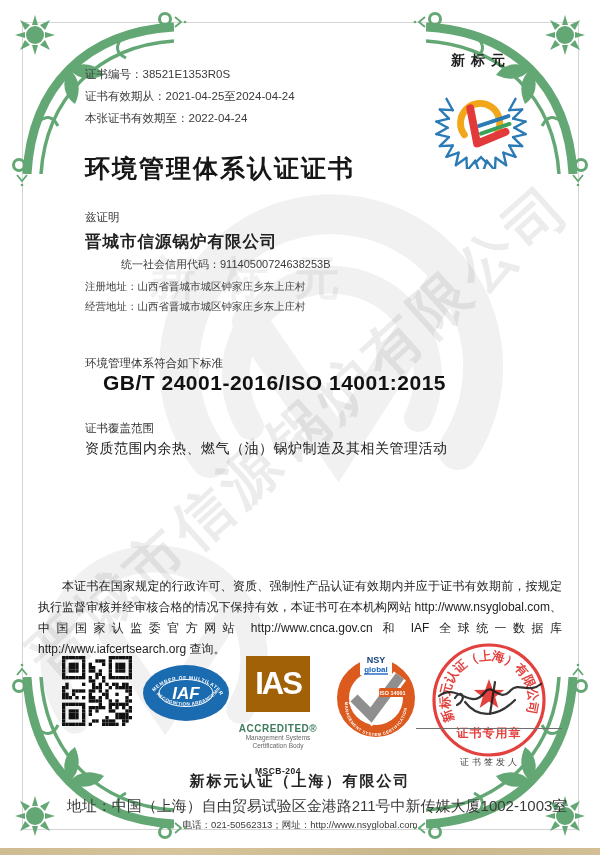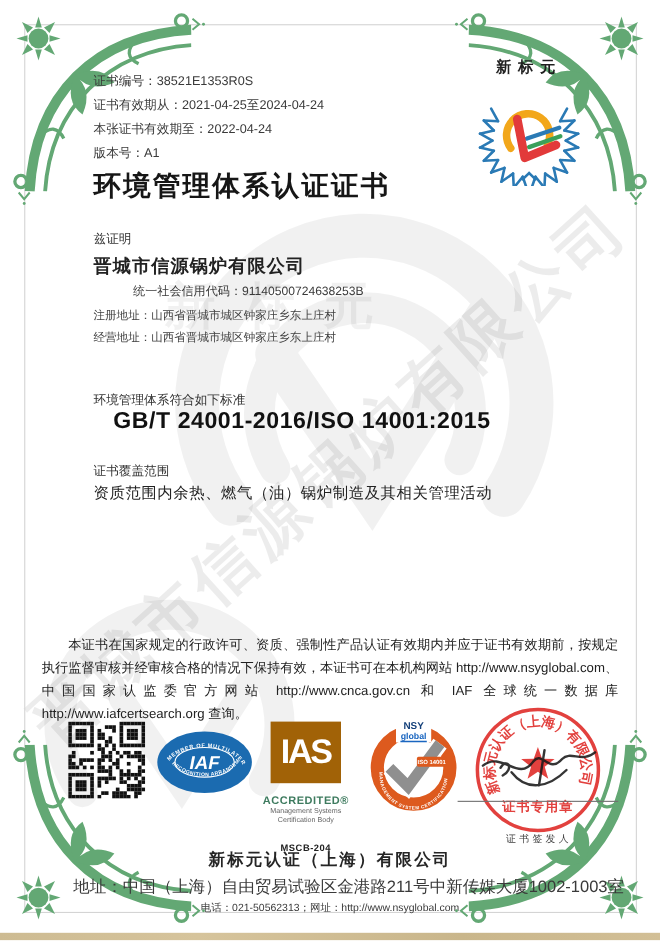--- a/index.html
+++ b/index.html
@@ -187,21 +187,20 @@
         <path d="M44,44 l-10,-5 5,-5z"></path>
   <path d="M44,14 l-5,10 -5,-5z"></path>
         <path d="M14,44 l5,-10 5,5z"></path>
 </g>
     </svg>
 
   <div class="cert-meta">
     <div>证书编号：38521E1353R0S</div>
     <div>证书有效期从：2021-04-25至2024-04-24</div>
     <div>本张证书有效期至：2022-04-24</div>
-    <div>版本号：A1</div>
   </div>
 
   <div class="brand-logo">
     <div class="brand-name">新标元</div>
     <svg class="brand-emblem" viewBox="0 0 110 100">
       <g id="wreath" fill="none" stroke="#2a7ab5" stroke-width="2.4" stroke-linecap="round">
           <path d="M49.1,91.5 L40.8,101.7"></path>
           <path d="M49.1,91.5 L53.4,104.0"></path>
           <path d="M60.9,91.5 L56.6,104.0"></path>
           <path d="M60.9,91.5 L69.2,101.7"></path>

